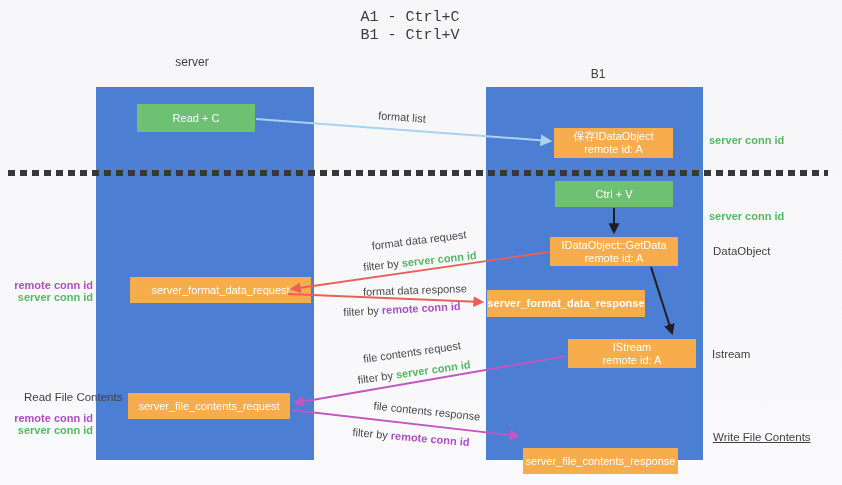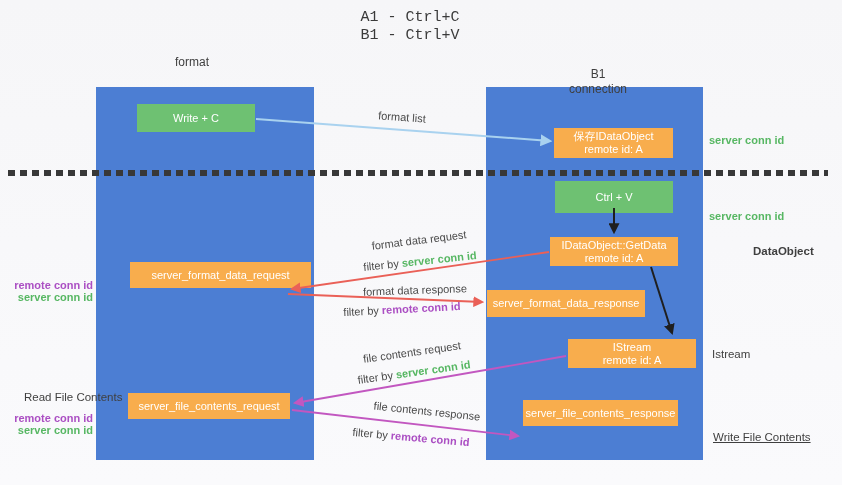--- a/index.html
+++ b/index.html
@@ -42,68 +42,67 @@
 <body>
 
 <div id="stage">
 
   <div class="title">
     <div>A1 - Ctrl+C</div>
     <div>B1 - Ctrl+V</div>
   </div>
 
   <div class="hdr hdr-left">
-    <div>format</div>
+    <div>server</div>
   </div>
   <div class="hdr hdr-right">
     <div>B1</div>
-    <div>connection</div>
   </div>
 
   <div class="col col-left"></div>
   <div class="col col-right"></div>
 
   <div class="dotted"></div>
 
   <div class="box green-box" style="left:137px;top:104px;width:118px;height:28px;">
-    <span>Write + C</span>
+    <span>Read + C</span>
   </div>
 
   <div class="box orange-box" style="left:554px;top:128px;width:119px;height:30px;">
     <span>保存IDataObject</span>
     <span>remote id: A</span>
   </div>
 
-  <div class="box green-box" style="left:555px;top:181px;width:118px;height:32px;">
+  <div class="box green-box" style="left:555px;top:181px;width:118px;height:26px;">
     <span>Ctrl + V</span>
   </div>
 
   <div class="box orange-box" style="left:550px;top:237px;width:128px;height:29px;">
     <span>IDataObject::GetData</span>
     <span>remote id: A</span>
   </div>
 
-  <div class="box orange-box" style="left:130px;top:262px;width:181px;height:26px;">
+  <div class="box orange-box" style="left:130px;top:277px;width:181px;height:26px;">
     <span>server_format_data_request</span>
   </div>
 
-  <div class="box orange-box" style="left:487px;top:290px;width:158px;height:27px;">
+  <div class="box orange-box" style="left:487px;top:290px;width:158px;height:27px;font-weight:bold;">
     <span>server_format_data_response</span>
   </div>
 
   <div class="box orange-box" style="left:568px;top:339px;width:128px;height:29px;">
     <span>IStream</span>
     <span>remote id: A</span>
   </div>
 
   <div class="box orange-box" style="left:128px;top:393px;width:162px;height:26px;">
     <span>server_file_contents_request</span>
   </div>
 
-  <div class="box orange-box" style="left:523px;top:400px;width:155px;height:26px;">
+  <div class="box orange-box" style="left:523px;top:448px;width:155px;height:26px;">
     <span>server_file_contents_response</span>
   </div>
 
   <div class="albl c" style="left:402px;top:117px;transform:translate(-50%,-50%) rotate(4deg);">format list</div>
 
   <div class="albl c" style="left:419px;top:240px;transform:translate(-50%,-50%) rotate(-7deg);">format data request</div>
 
   <div class="albl c" style="left:420px;top:261px;transform:translate(-50%,-50%) rotate(-6deg);">
     <span>filter by</span>
     <span class="green-t">server conn id</span>
@@ -125,21 +124,21 @@
 
   <div class="albl c" style="left:427px;top:411px;transform:translate(-50%,-50%) rotate(6deg);">file contents response</div>
 
   <div class="albl c" style="left:411px;top:437px;transform:translate(-50%,-50%) rotate(5deg);">
     <span>filter by</span>
     <span class="purple-t">remote conn id</span>
   </div>
 
   <div class="side-bold-green" style="left:709px;top:134px;">server conn id</div>
   <div class="side-bold-green" style="left:709px;top:210px;">server conn id</div>
-  <div class="side" style="left:753px;top:245px;font-weight:bold;">DataObject</div>
+  <div class="side" style="left:713px;top:245px;">DataObject</div>
   <div class="side" style="left:712px;top:348px;">Istream</div>
   <div class="side" style="left:713px;top:431px;text-decoration:underline;">Write File Contents</div>
 
   <div class="pair" style="left:9px;top:279px;">
     <div class="purple-t">remote conn id</div>
     <div class="green-t">server conn id</div>
   </div>
   <div class="side" style="left:8px;top:391px;margin-left:16px;">Read File Contents</div>
   <div class="pair" style="left:9px;top:412px;">
     <div class="purple-t">remote conn id</div>

